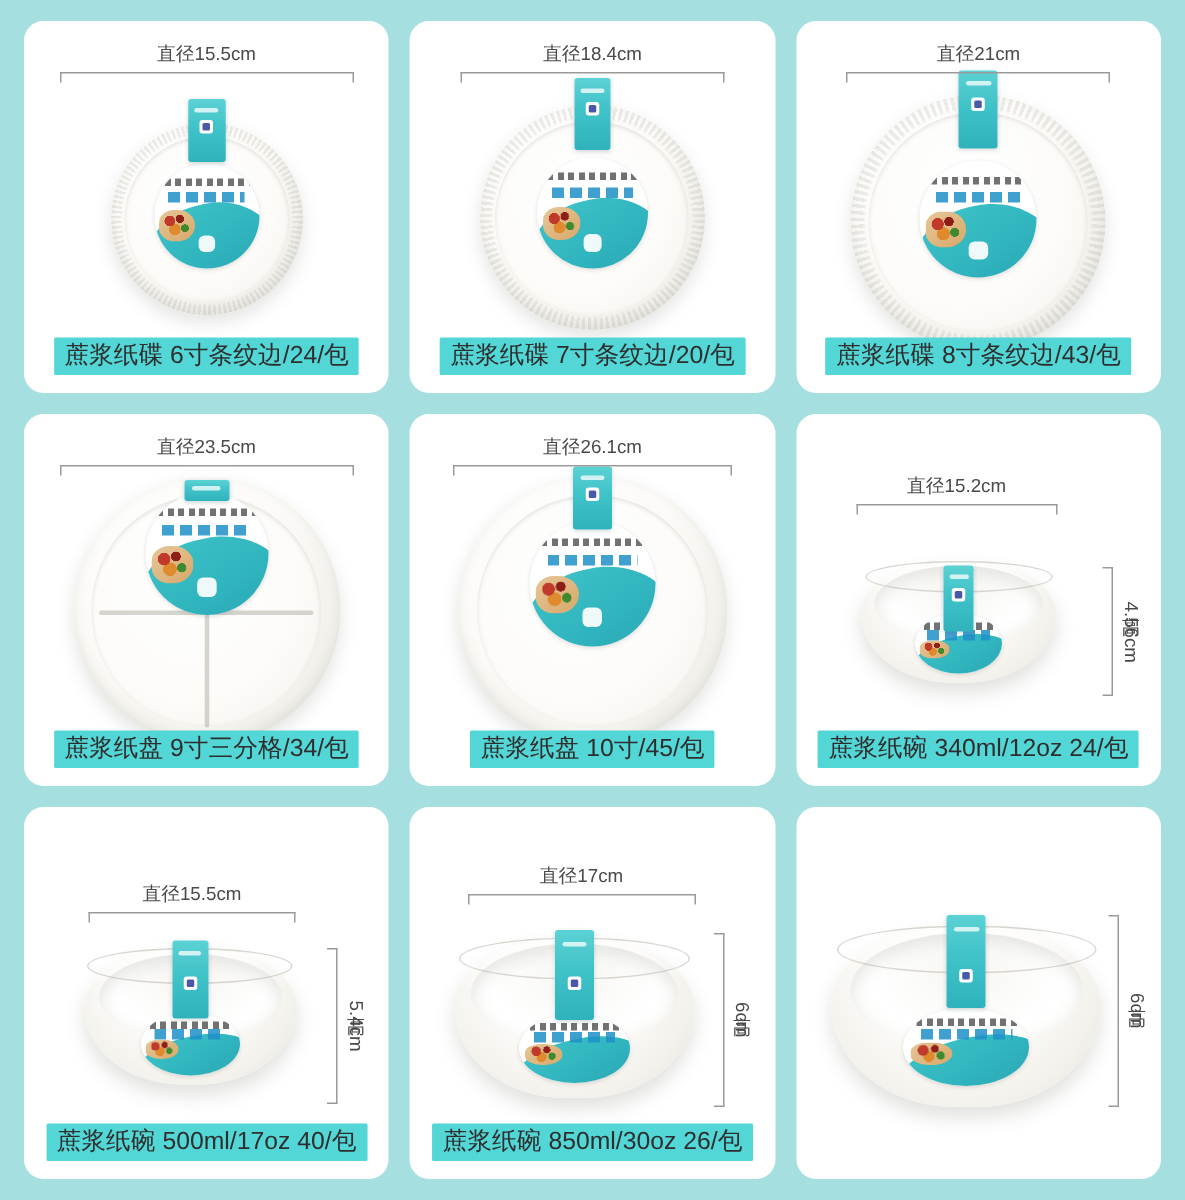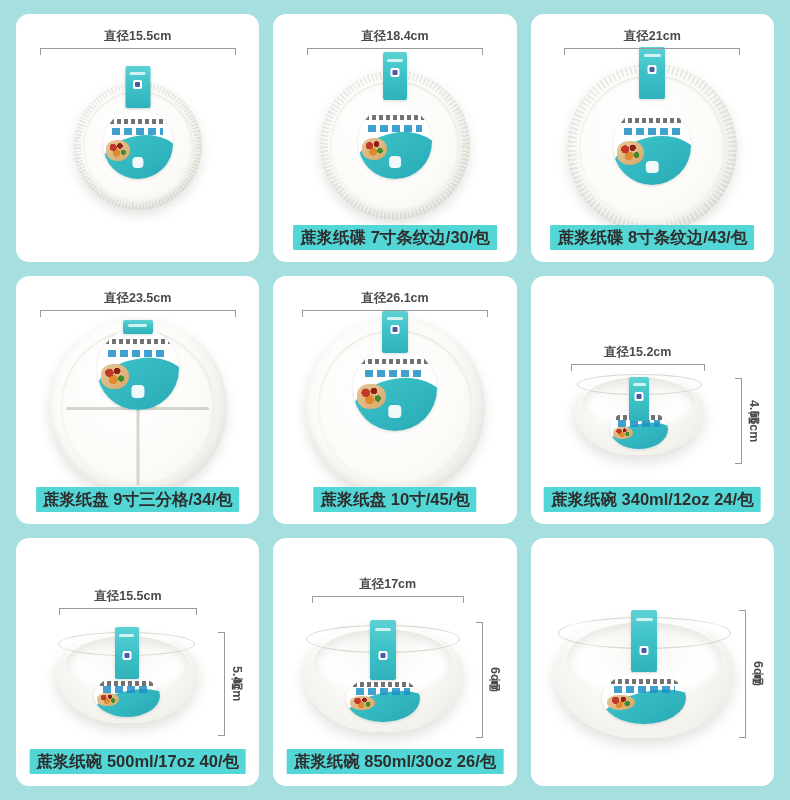--- a/index.html
+++ b/index.html
@@ -25,21 +25,20 @@
     box-sizing: border-box;
   }
   .card {
     position: relative;
     background: #ffffff;
     border-radius: 13px;
     overflow: hidden;
     display: flex;
     flex-direction: column;
     align-items: center;
-    font-weight: bold;
   }
 
   
   .dim-h {
     position: absolute;
     left: 50%;
     transform: translateX(-50%);
     display: flex;
     flex-direction: column;
     align-items: center;
@@ -291,20 +290,21 @@
         </div>
         <div class="sticker" style="width:70px;height:70px;left:29px;top:27px;">
           <div class="swoosh"></div>
             <div class="brandline"></div>
             <div class="cnline"></div>
           <div class="food"></div>
             <div class="mark"></div>
         </div>
       </div>
     </div>
+    <div class="badge">蔗浆纸碟 6寸条纹边/24/包</div>
   </div>
 
   <div class="card">
     <div class="dim-h" style="top:14px;width:176px;">
       <span class="dim-label">直径18.4cm</span>
       <div class="bracket" style="width:176px;"></div>
     </div>
     <div class="stage">
       <div class="art" style="width:150px;height:150px;margin-top:14px;">
         <div class="plate striped" style="width:150px;height:150px;">
@@ -316,21 +316,21 @@
         </div>
         <div class="sticker" style="width:74px;height:74px;left:38px;top:35px;">
           <div class="swoosh"></div>
             <div class="brandline"></div>
             <div class="cnline"></div>
           <div class="food"></div>
             <div class="mark"></div>
         </div>
       </div>
     </div>
-    <div class="badge">蔗浆纸碟 7寸条纹边/30/包</div>
+    <div class="badge">蔗浆纸碟 7寸条纹边/20/包</div>
   </div>
 
   <div class="card">
     <div class="dim-h" style="top:14px;width:176px;">
       <span class="dim-label">直径21cm</span>
       <div class="bracket" style="width:176px;"></div>
     </div>
     <div class="stage">
       <div class="art" style="width:170px;height:170px;margin-top:20px;">
         <div class="plate striped" style="width:170px;height:170px;">
@@ -399,21 +399,21 @@
             <div class="cnline"></div>
           <div class="food"></div>
             <div class="mark"></div>
         </div>
       </div>
     </div>
     <div class="badge">蔗浆纸盘 10寸/45/包</div>
   </div>
 
   <div class="card">
-    <div class="dim-h" style="top:68px;width:134px;left:44%;">
+    <div class="dim-h" style="top:40px;width:134px;left:44%;">
       <span class="dim-label">直径15.2cm</span>
       <div class="bracket" style="width:134px;"></div>
     </div>
     <div class="dim-v" style="right:12px;top:102px;height:86px;">
       <div class="bracket-v" style="height:86px;"></div>
       <span class="dim-label">高4.56cm</span>
     </div>
     <div class="stage">
       <div class="art" style="width:130px;height:82px;margin-top:28px;margin-right:26px;">
         <div class="bowl" style="width:130px;height:82px;">

